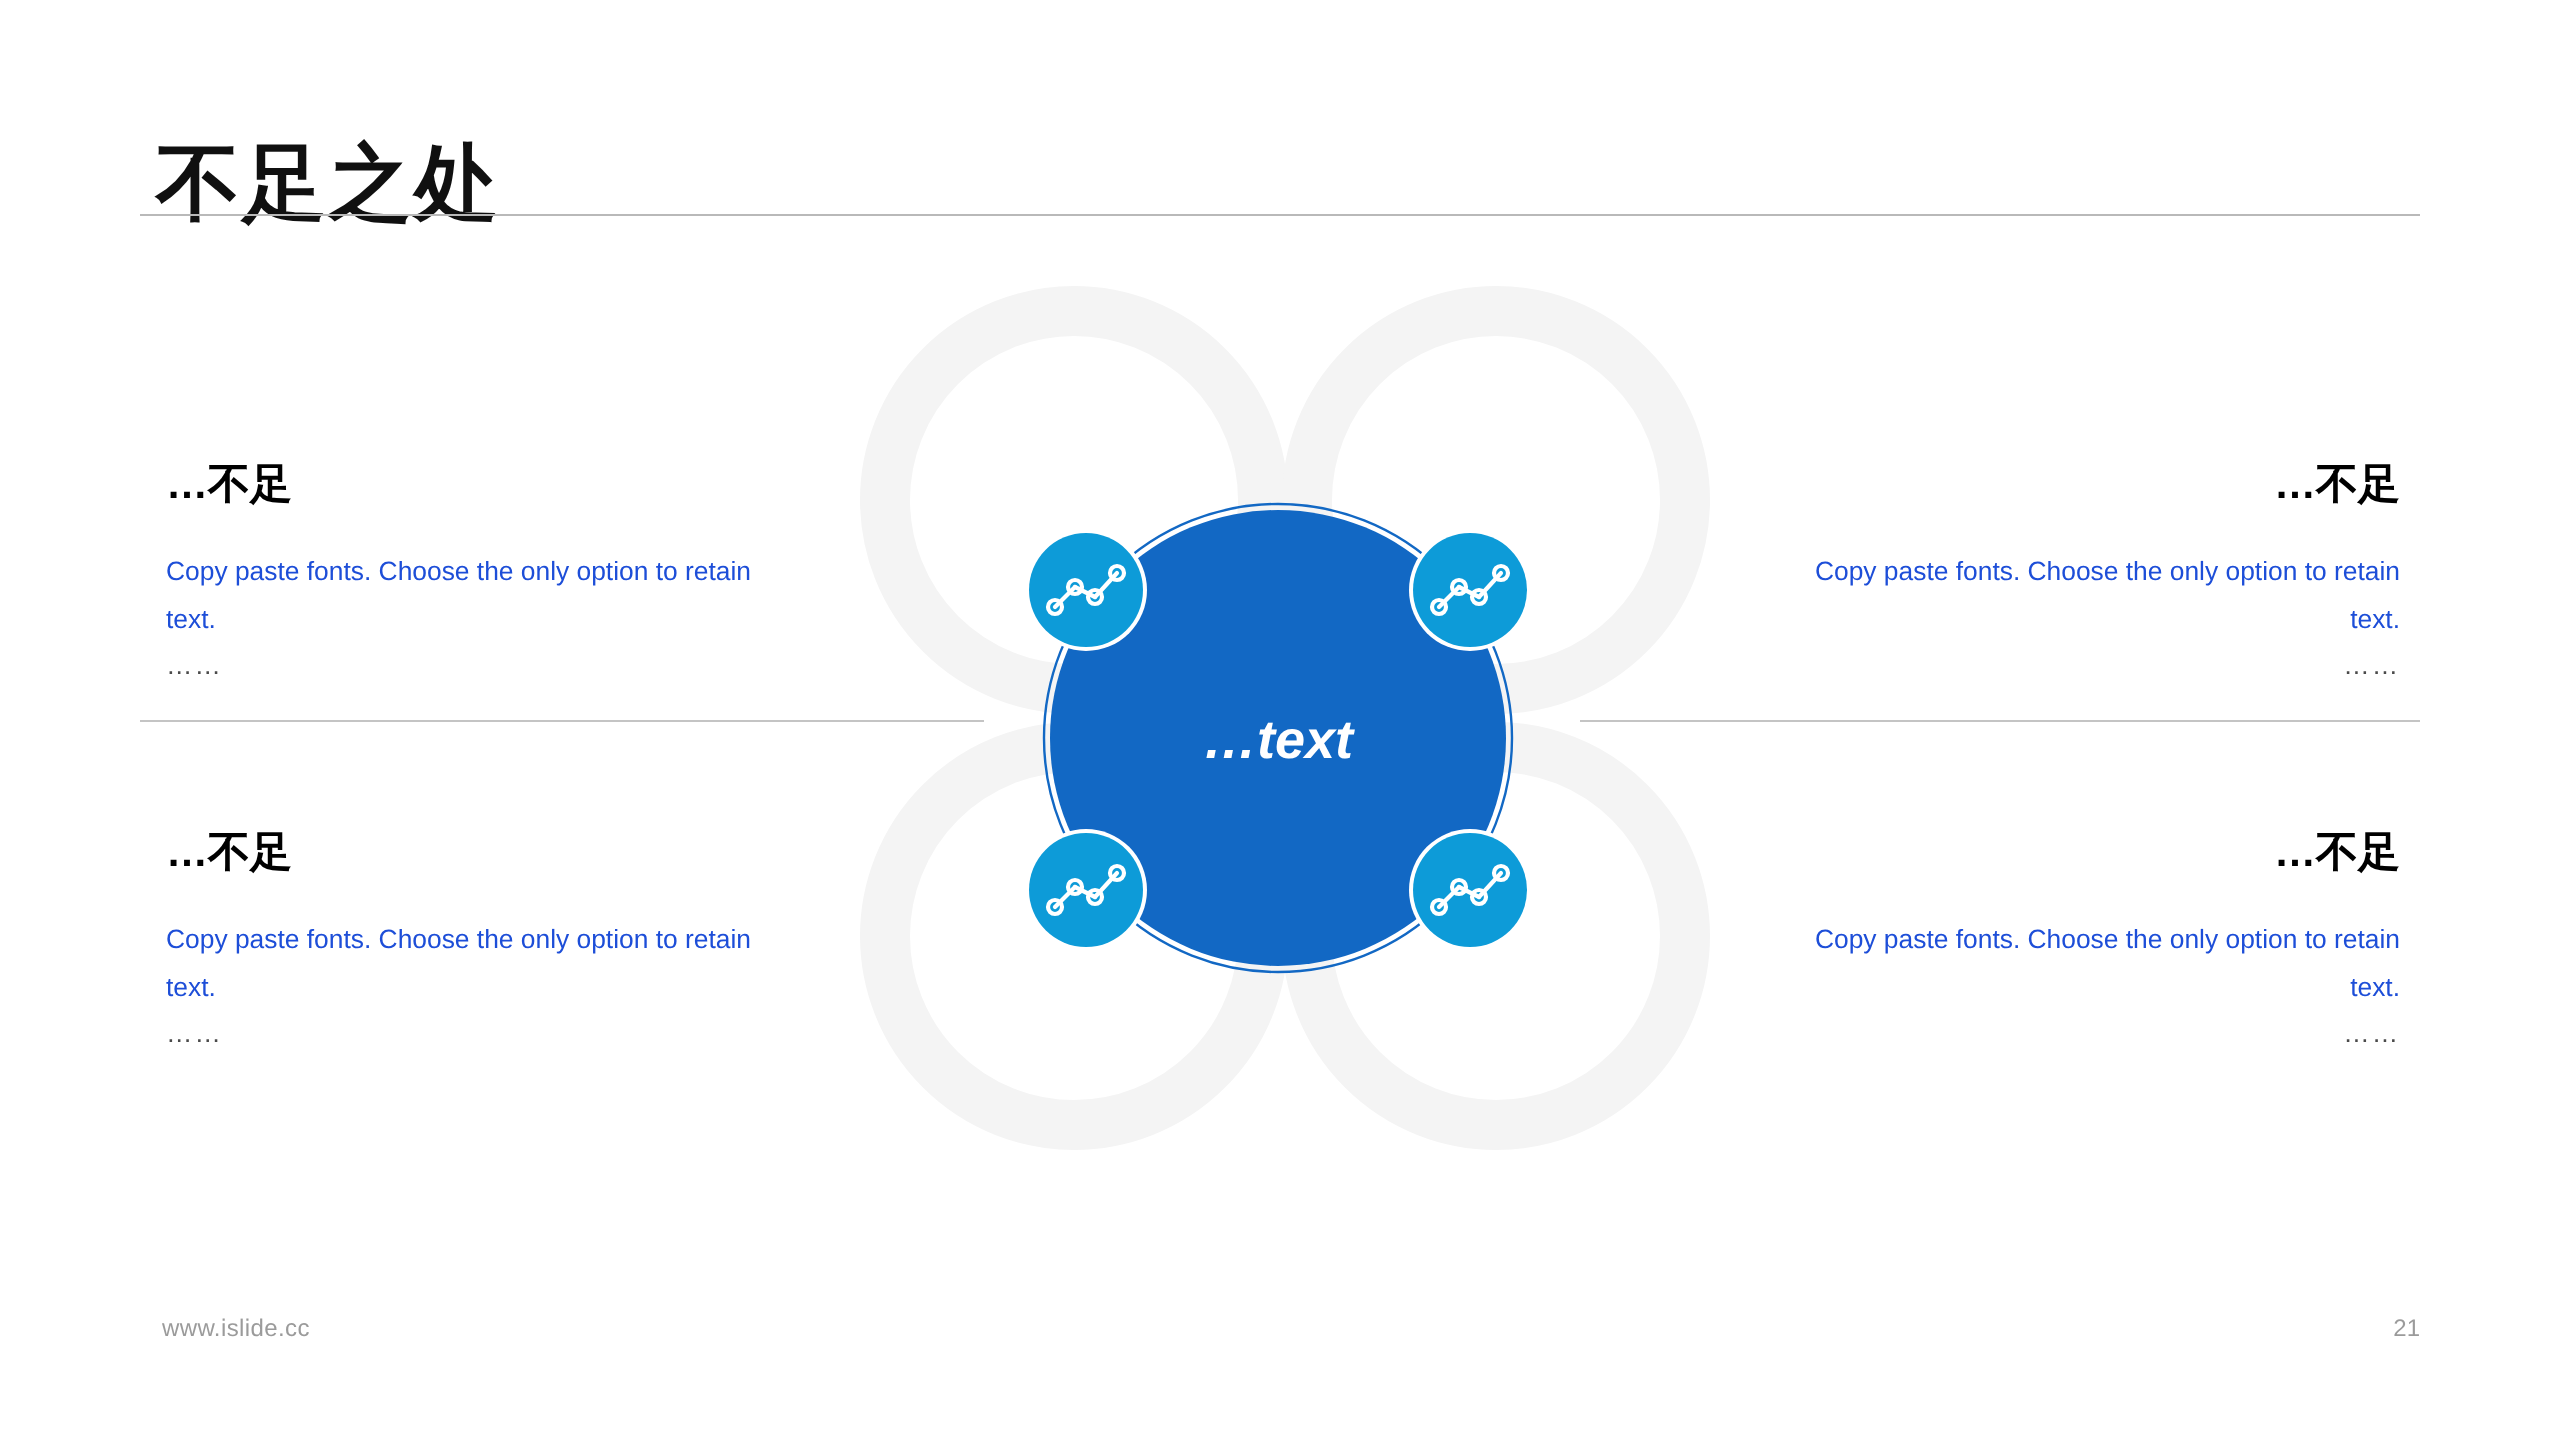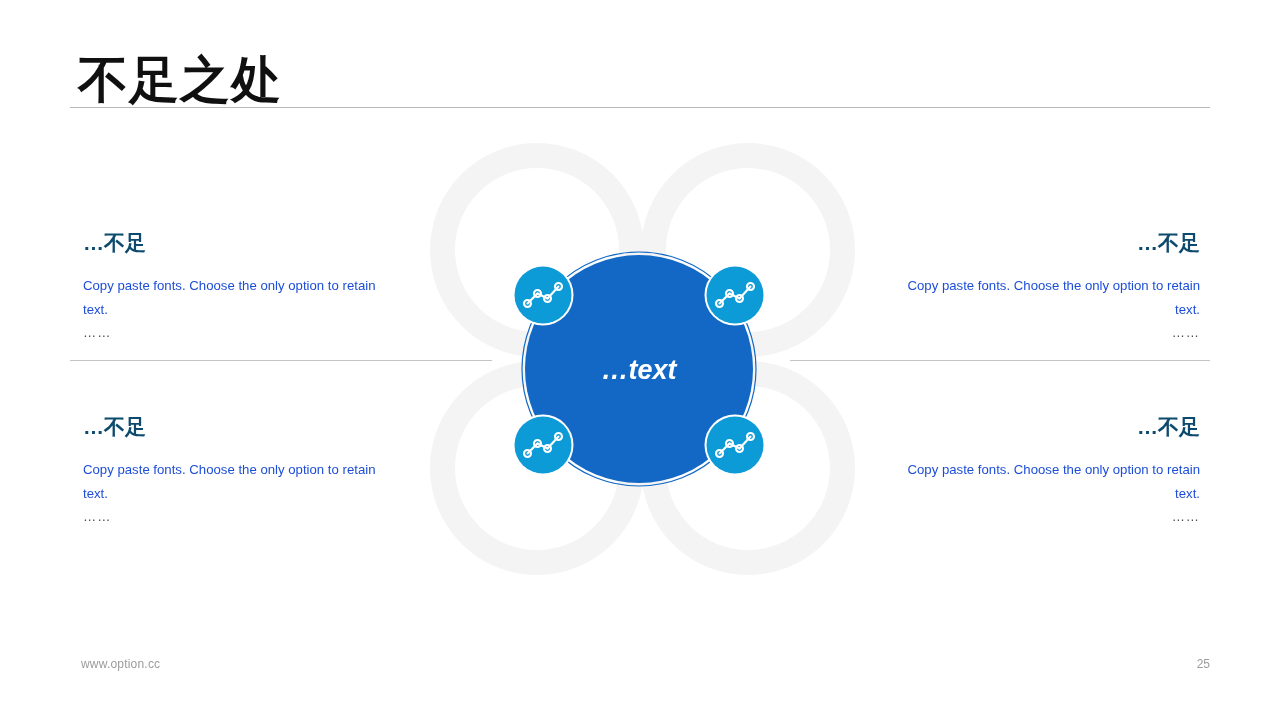--- a/index.html
+++ b/index.html
@@ -20,22 +20,22 @@
     width: 1280px;
     height: 720px;
     background: #ffffff;
     overflow: hidden;
   }
 
   
   .title {
     position: absolute;
     left: 78px;
-    top: 52px;
-    font-size: 50px;
+    top: 68px;
+    font-size: 42px;
     font-weight: bold;
     color: #101010;
     letter-spacing: 1px;
     line-height: 1.15;
     white-space: nowrap;
   }
   .title-rule {
     position: absolute;
     left: 70px;
     top: 107px;
@@ -71,21 +71,21 @@
   .block.right { left: 897px; width: 303px; text-align: right; }
 
   .block.tl { top: 230px; }
   .block.bl { top: 414px; }
   .block.tr { top: 230px; }
   .block.br { top: 414px; }
 
   .block-heading {
     font-size: 21px;
     font-weight: bold;
-    color: #0c4a6e;
+    color: #000000;
     line-height: 1.2;
     margin: 0 0 19px 0;
     white-space: nowrap;
   }
   .block-body {
     font-size: 13.2px;
     color: #1d4ed8;
     line-height: 1.79;
     margin: 0;
   }
@@ -226,16 +226,16 @@
       <g>
         <circle cx="320" cy="315" r="30.5" fill="#ffffff"></circle>
         <circle cx="320" cy="315" r="28.5" fill="#0D9BD8"></circle>
         <g transform="translate(320,315)">
           <use href="#chart-icon"></use>
         </g>
       </g>
     </svg>
   </div>
 
-  <div class="footer-left">www.option.cc</div>
-  <div class="footer-right">25</div>
+  <div class="footer-left">www.islide.cc</div>
+  <div class="footer-right">21</div>
 
 </div>
 
 </body></html>

